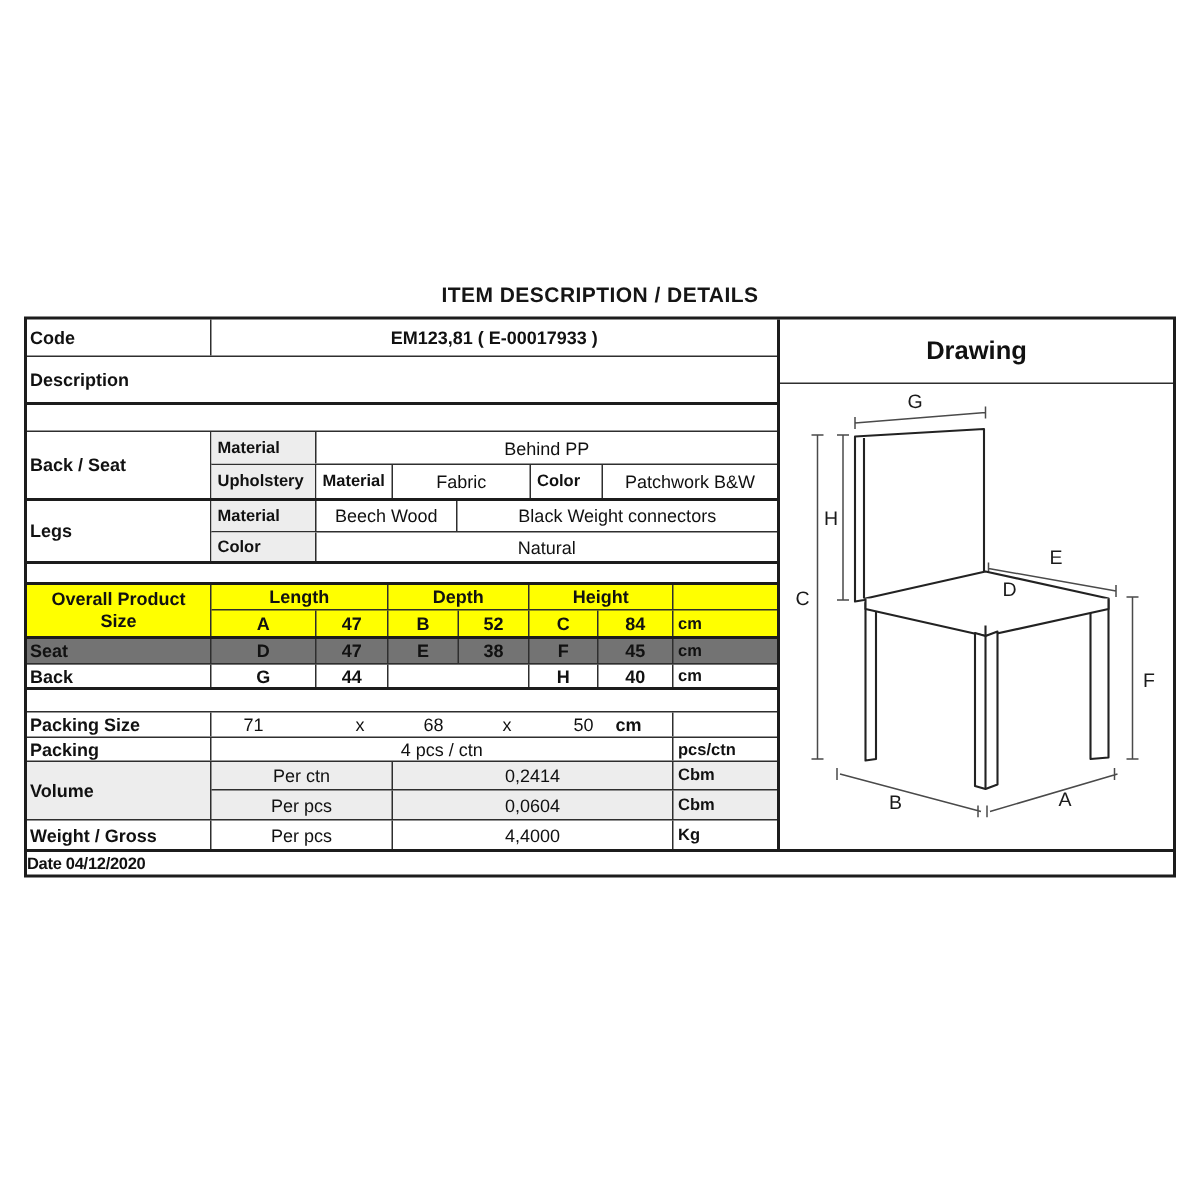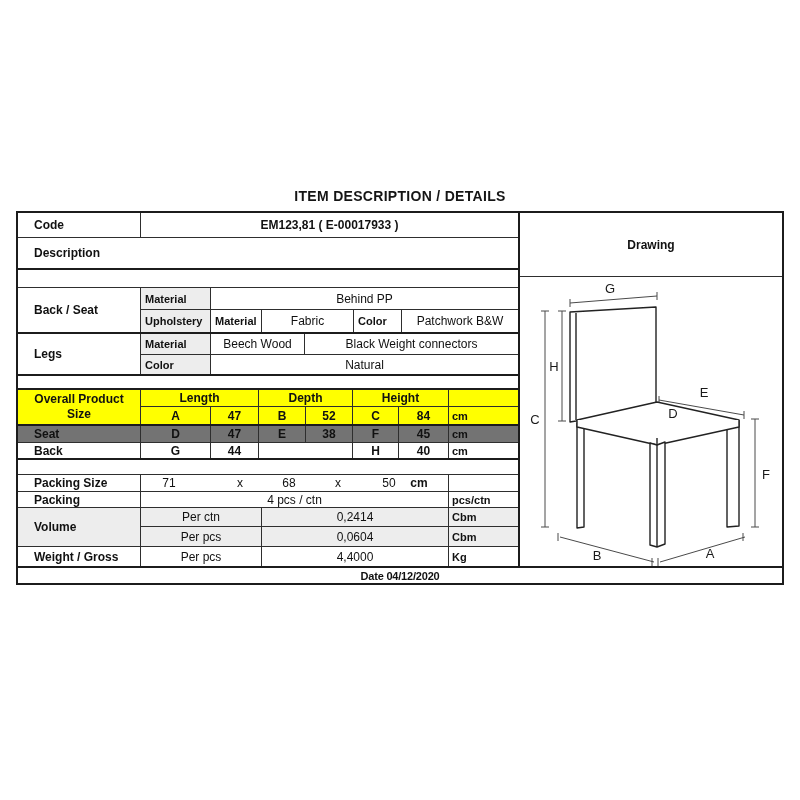--- a/index.html
+++ b/index.html
@@ -18,21 +18,21 @@
   .sect { display:flex; align-items:stretch; }
   .stack { flex:1; display:flex; flex-direction:column; }
 
   .bb1 { border-bottom:1px solid #2e2e2e; }
   .bb2 { border-bottom:2px solid #1c1c1c; }
 
   .c { display:flex; align-items:center; border-right:1px solid #2e2e2e; overflow:hidden; }
   .c:last-child { border-right:none; }
   .cen { justify-content:center; text-align:center; }
 
-  .lab  { width:123px; font-weight:bold; font-size:12px; padding-left:16px; }
+  .lab  { width:123px; font-weight:bold; font-size:12px; padding-left:2px; }
   .sublab { font-weight:bold; font-size:11px; padding-left:4px; background:#ededed; }
   .val { font-size:12px; }
   .bval { font-size:12px; font-weight:bold; }
   .unit { font-weight:bold; font-size:11px; padding-left:3px; }
 
   .h25{height:25px}.h32{height:32px}.h18{height:18px}.h22{height:22px}.h21{height:21px}
   .h19{height:19px}.h17{height:17px}.h16{height:16px}.h15{height:15px}.h14{height:14px}
 
   .yellow { background:#ffff00; }
   .grayrow { background:#737373; }
@@ -41,25 +41,25 @@
   .w70{width:70px}.w48{width:48px}.w47{width:47px}.w46{width:46px}.w50{width:50px}
   .w51{width:51px}.w92{width:92px}.w103{width:94px}.w118{width:118px}.w94{width:94px}
   .w96{width:96px}.w121{width:121px}.w69{width:69px; flex:none}
 
   .sizelab { display:flex; flex-direction:column; justify-content:center; align-items:center;
              width:123px; font-weight:bold; font-size:12px; line-height:15px; }
 
   .pack-vals { flex:1; position:relative; font-size:12px; }
   .pack-vals span { position:absolute; top:50%; transform:translate(-50%,-50%); }
 
-  .date-row { height:15px; display:flex; align-items:center; justify-content:center;
+  .date-row { height:15px; display:flex; align-items:center; justify-content:flex-start;
               font-size:11px; font-weight:bold; letter-spacing:-0.2px; }
 
-  .drw-head { height:64px; border-bottom:1px solid #2e2e2e; display:flex; align-items:center;
-              justify-content:center; font-weight:bold; font-size:12px;text-align:right; }
+  .drw-head { height:43px; border-bottom:1px solid #2e2e2e; display:flex; align-items:center;
+              justify-content:center; font-weight:bold; font-size:17px;text-align:right; }
   .drw-area { flex:1; position:relative; }
   .drw-area svg { position:absolute; left:0; top:0; }
 
   .gap { background:#fff; }
 </style>
 </head>
 <body>
 
 <div class="sheet">
 

